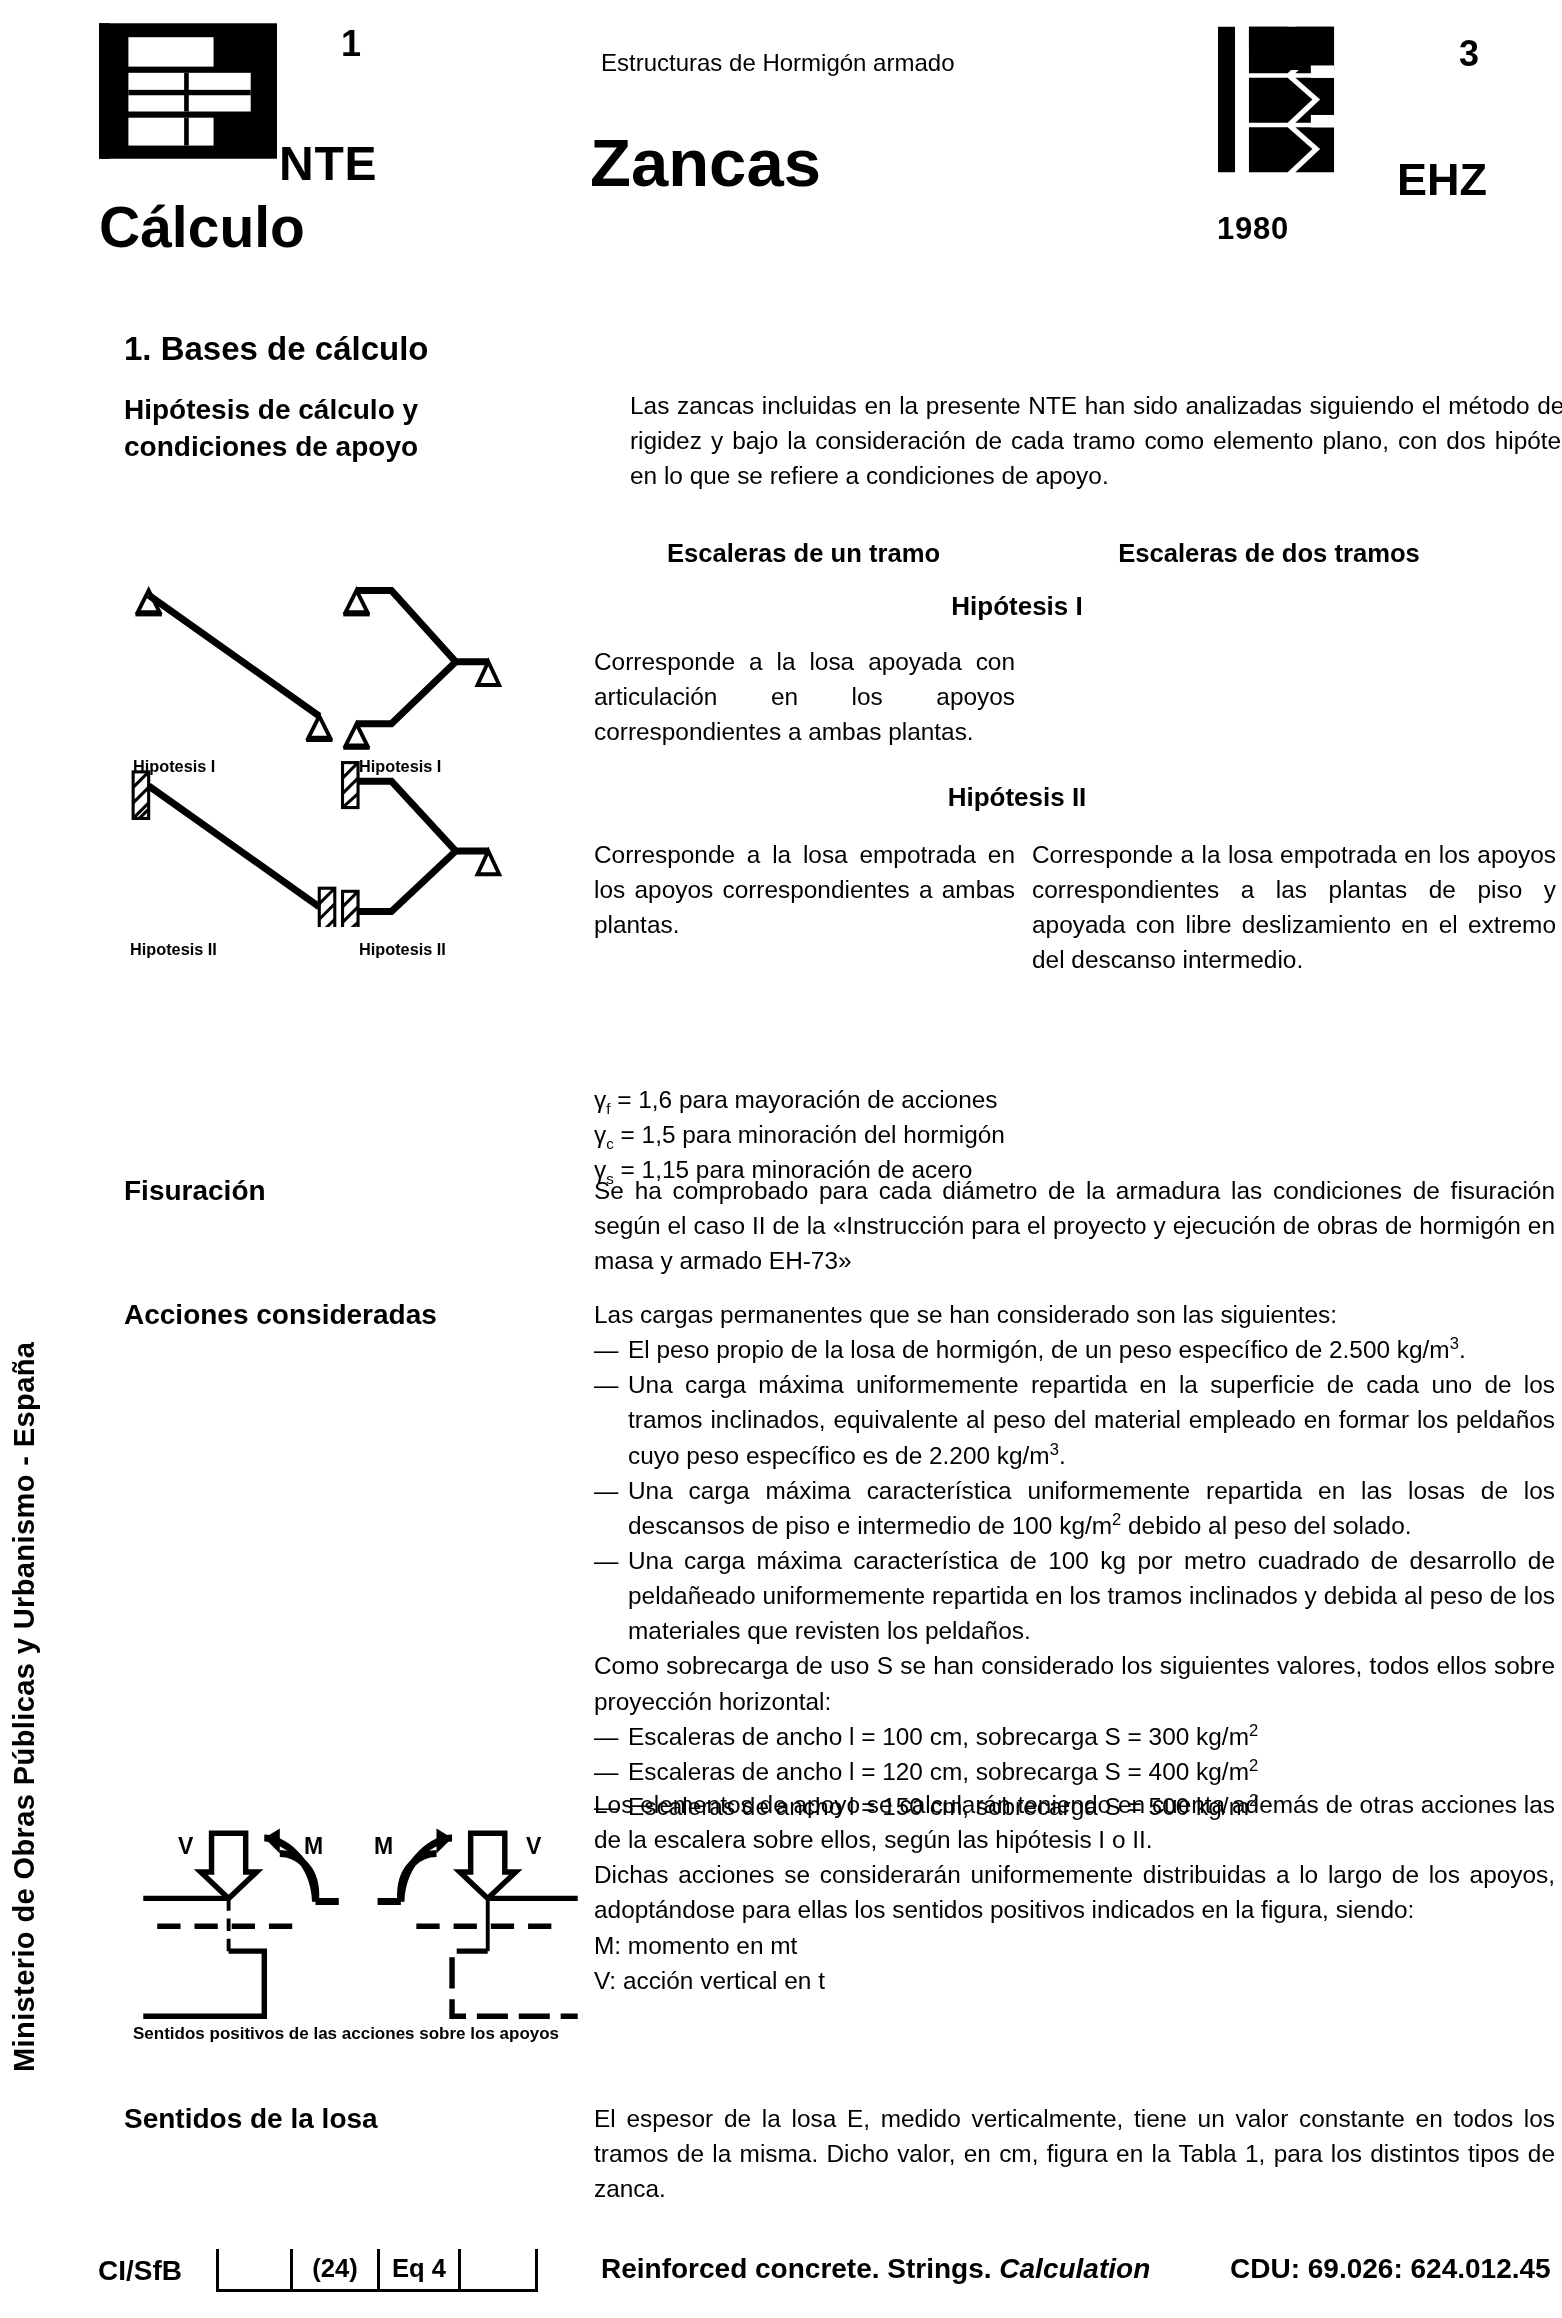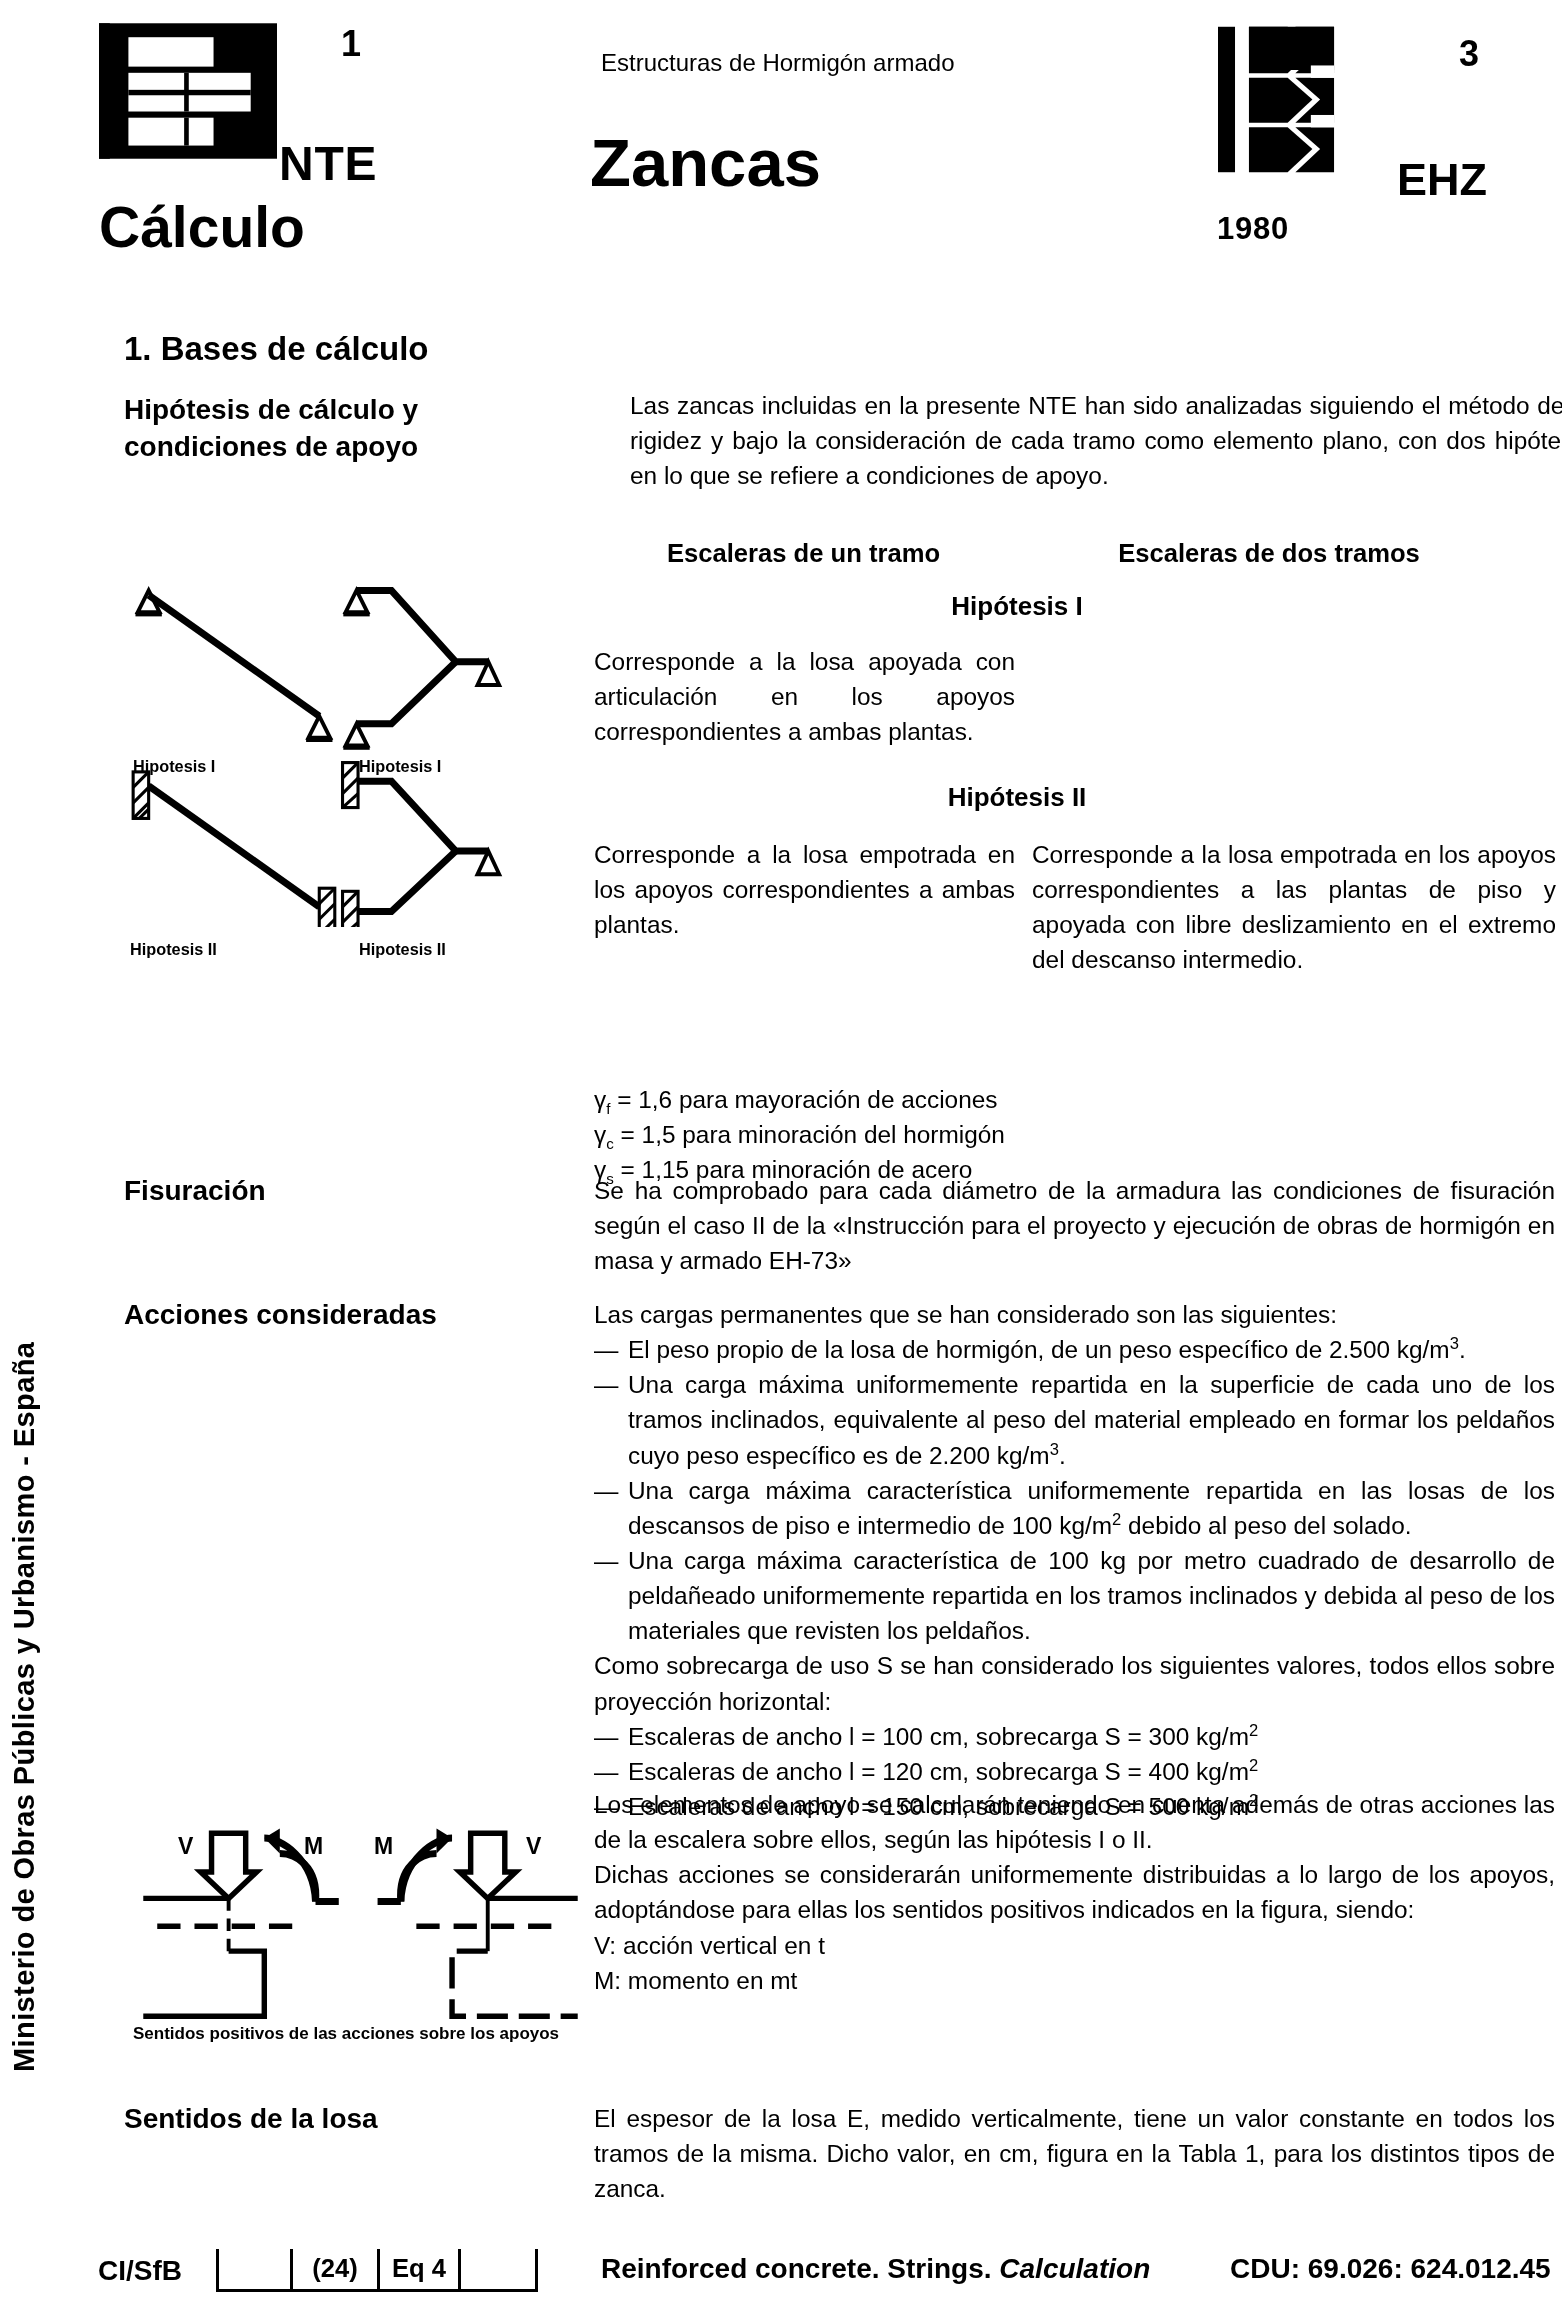--- a/index.html
+++ b/index.html
@@ -348,22 +348,22 @@
       <li><span class="dash">—</span><span>Escaleras de ancho l = 100 cm, sobrecarga S = 300 kg/m<sup>2</sup></span></li>
       <li><span class="dash">—</span><span>Escaleras de ancho l = 120 cm, sobrecarga S = 400 kg/m<sup>2</sup></span></li>
       <li><span class="dash">—</span><span>Escaleras de ancho l = 150 cm, sobrecarga S = 500 kg/m<sup>2</sup></span></li>
     </ul>
   </div>
 
 
   <div class="body-col" style="top:1787px;">
     <div>Los elementos de apoyo se calcularán teniendo en cuenta además de otras acciones las de la escalera sobre ellos, según las hipótesis I o II.</div>
     <div>Dichas acciones se considerarán uniformemente distribuidas a lo largo de los apoyos, adoptándose para ellas los sentidos positivos indicados en la figura, siendo:</div>
+    <div class="nojust" style="text-align:left">M: momento en mt</div>
     <div class="nojust" style="text-align:left">V: acción vertical en t</div>
-    <div class="nojust" style="text-align:left">M: momento en mt</div>
   </div>
 
   <div class="abs" style="left:120px; top:1827px;">
     <svg width="481" height="194" viewBox="0 0 620 250">
 
       <g>
 
         <path d="M118 8 L162 8 L162 58 L176 58 L140 92 L104 58 L118 58 Z" fill="none" stroke="#000" stroke-width="7"></path>
 
         <path d="M252 96 C250 40 206 14 186 14" fill="none" stroke="#000" stroke-width="9"></path>

